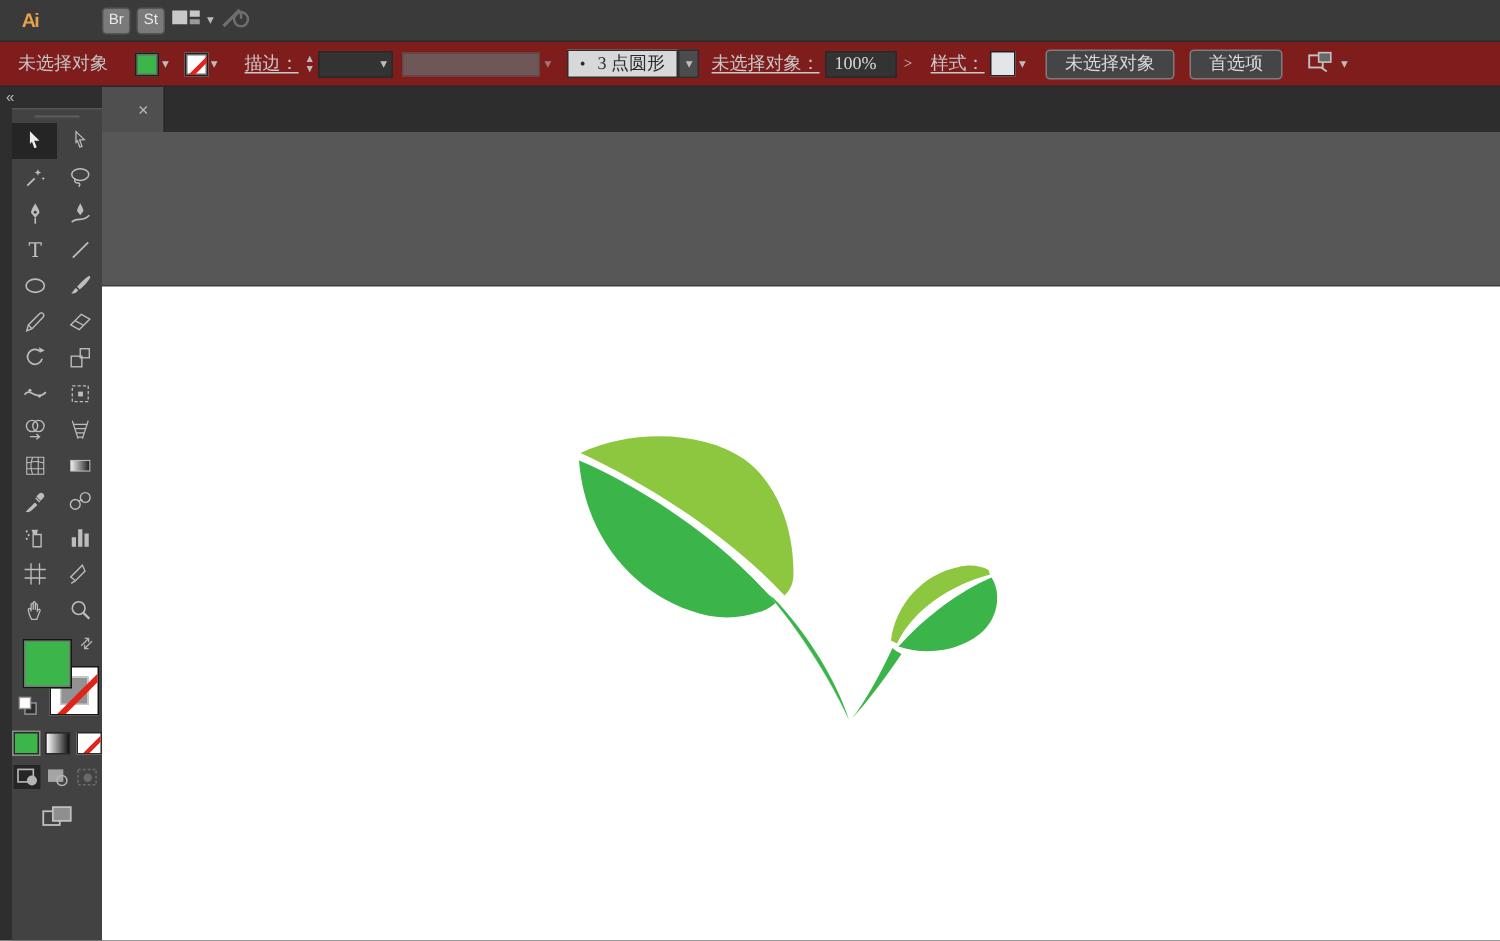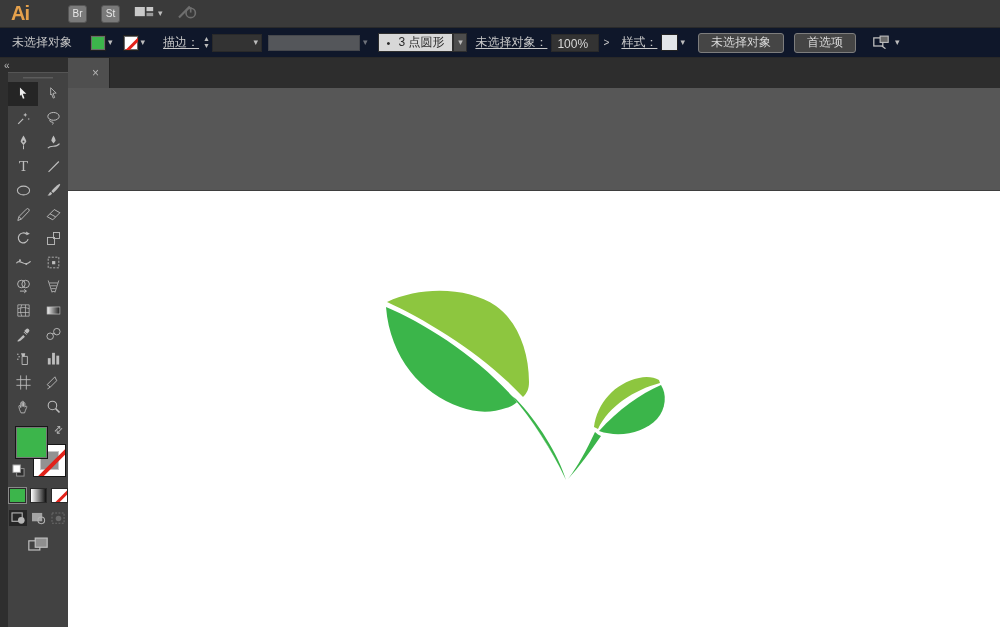--- a/index.html
+++ b/index.html
@@ -2,48 +2,48 @@
 <html><head>
 <meta charset="utf-8">
 <style>
   :root{ --panel:#424242; }
   *{ box-sizing:border-box; margin:0; padding:0; }
   html,body{ width:1000px; height:627px; overflow:hidden; }
   body{ font-family:"Liberation Sans","DejaVu Sans",sans-serif; background:#3a3a3a; position:relative; font-size:12px; -webkit-font-smoothing:antialiased; }
 
   
   .menu-bar{ position:absolute; left:0; top:0; width:1000px; height:28px; background:#3a3a3a; display:flex; align-items:center; border-bottom:1px solid #2a2a2a; }
-  .app-logo{ width:40px; text-align:center; color:#e5a14c; font-weight:bold; font-size:20px; letter-spacing:-1px; }
+  .app-logo{ width:40px; text-align:center; color:#e5a14c; font-weight:bold; font-size:13px; letter-spacing:-1px; }
   .menu-items{ display:flex; }
   .menu-item{ color:#d6d6d6; padding:0 11px; line-height:27px; cursor:default; }
-  .mb-right{ display:flex; align-items:center; margin-left:28px; gap:14px; }
+  .mb-right{ display:flex; align-items:center; margin-left:28px; gap:4px; }
   .tile-btn{ width:19px; height:18px; background:#7a7a7a; border:1px solid #565656; border-radius:3px; color:#e8e8e8; font-size:10px; display:flex; align-items:center; justify-content:center; }
   .ws-group{ display:flex; align-items:center; gap:4px; color:#c9c9c9; }
   .chev{ color:#bdbdbd; font-size:9px; line-height:1; }
   .dim{ opacity:.55; }
 
   
-  .control-bar{ position:absolute; left:0; top:28px; width:1000px; height:30px; background:#0f172a; border-bottom:1px solid #282828; display:flex; align-items:center; color:#cfcfcf; }
+  .control-bar{ position:absolute; left:0; top:28px; width:1000px; height:30px; background:#7f1d1d; border-bottom:1px solid #282828; display:flex; align-items:center; color:#cfcfcf;font-family:Liberation Serif, serif; }
   .cb-status{ margin-left:12px; width:78px; color:#c4c4c4; }
   .swatch-group{ display:flex; align-items:center; margin-right:7px; }
   .swatch{ width:16px; height:16px; border:1px solid #1f1f1f; box-shadow:0 0 0 1px #6b6b6b inset; }
   .swatch.none-swatch{ background:#fff; position:relative; overflow:hidden; }
   .swatch.none-swatch::after{ content:""; position:absolute; left:-3px; top:6px; width:26px; height:2.5px; background:#e2231a; transform:rotate(-45deg); }
   .sw-chev{ margin:0 3px 0 2px; }
   .cb-label{ margin:0 4px 0 8px; text-decoration:underline; text-underline-offset:2px; color:#c9c9c9; white-space:nowrap;text-align:right; }
   .spinner{ display:flex; flex-direction:column; justify-content:center; gap:1px; margin-right:2px; color:#bbb; }
   .spinner span{ font-size:7px; line-height:6px; }
   .combo{ height:18px; background:#333; border:1px solid #292929; display:flex; align-items:center; }
   .stroke-combo{ width:50px; }
   .combo .chev{ margin-left:auto; margin-right:3px; }
   .profile-bar{ width:92px; height:16px; background:#6b6b6b; border:1px solid #585858; margin-left:6px; opacity:.75; }
   .brush-box{ height:19px; background:#d8d8d8; color:#2b2b2b; display:flex; align-items:center; padding:0 8px; margin-left:10px; border:1px solid #2e2e2e; white-space:nowrap; }
   .brush-box .dot{ margin-right:8px; font-size:11px; }
   .mini-btn{ width:14px; height:19px; background:#4c4c4c; border:1px solid #2e2e2e; display:flex; align-items:center; justify-content:center; }
-  .opacity-input{ width:48px; height:18px; background:#333; border:1px solid #292929; color:#d8d8d8; padding:0 5px; display:flex; align-items:flex-end; }
+  .opacity-input{ width:48px; height:18px; background:#333; border:1px solid #292929; color:#d8d8d8; padding:0 5px; display:flex; align-items:center; }
   .sub-arrow{ width:14px; height:18px; display:flex; align-items:center; justify-content:center; color:#c9c9c9; font-size:10px; }
   .style-swatch{ width:17px; height:17px; background:#e3e6e8; border:1px solid #222; }
   .cb-button{ height:20px; padding:0 12px; border:1px solid #7d7d7d; border-radius:3px; color:#d8d8d8; display:flex; align-items:center; margin-left:10px; background:#454545; white-space:nowrap; }
   .dock-icon-group{ display:flex; align-items:center; gap:5px; margin-left:16px; color:#c9c9c9; }
 
   
   .tab-bar{ position:absolute; left:68px; top:58px; width:932px; height:30px; background:#2d2d2d; display:flex; align-items:flex-end; }
   .doc-tab{ height:30px; background:#4f4f4f; color:#d2d2d2; display:flex; align-items:center; padding:0 10px 0 14px; border-right:1px solid #242424; }
   .doc-tab .close{ margin-left:10px; color:#b5b5b5; font-size:12px; }
 

